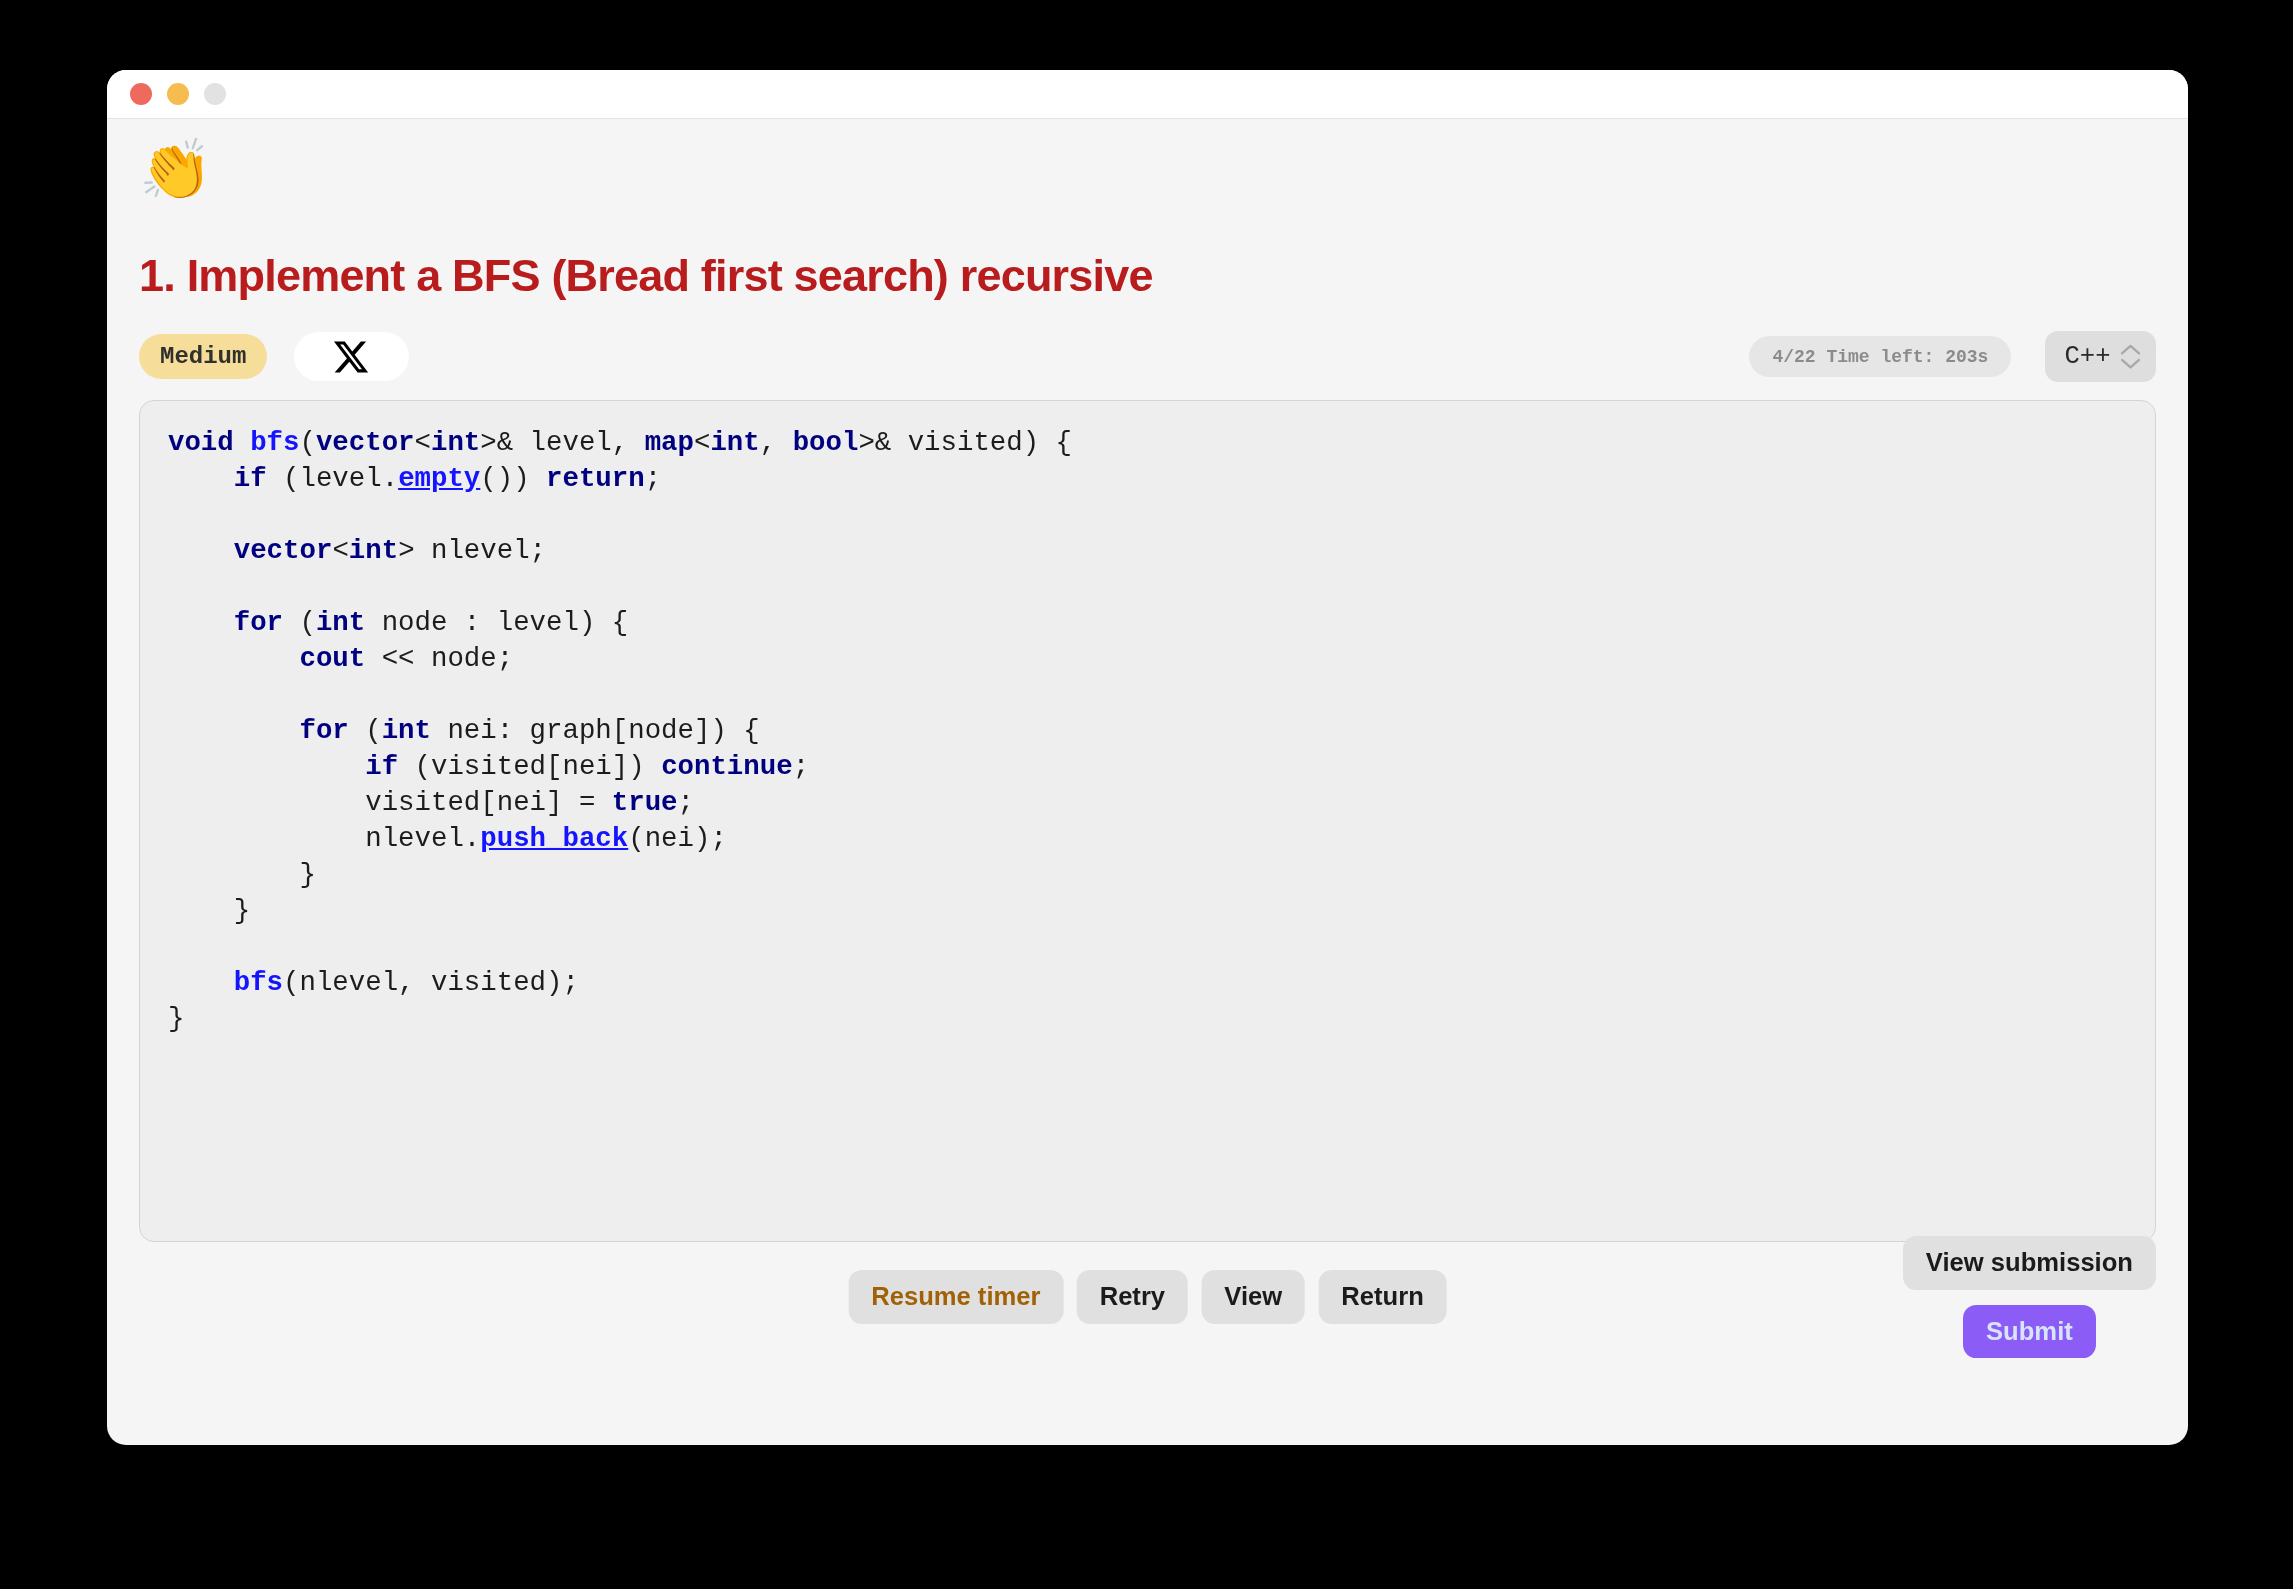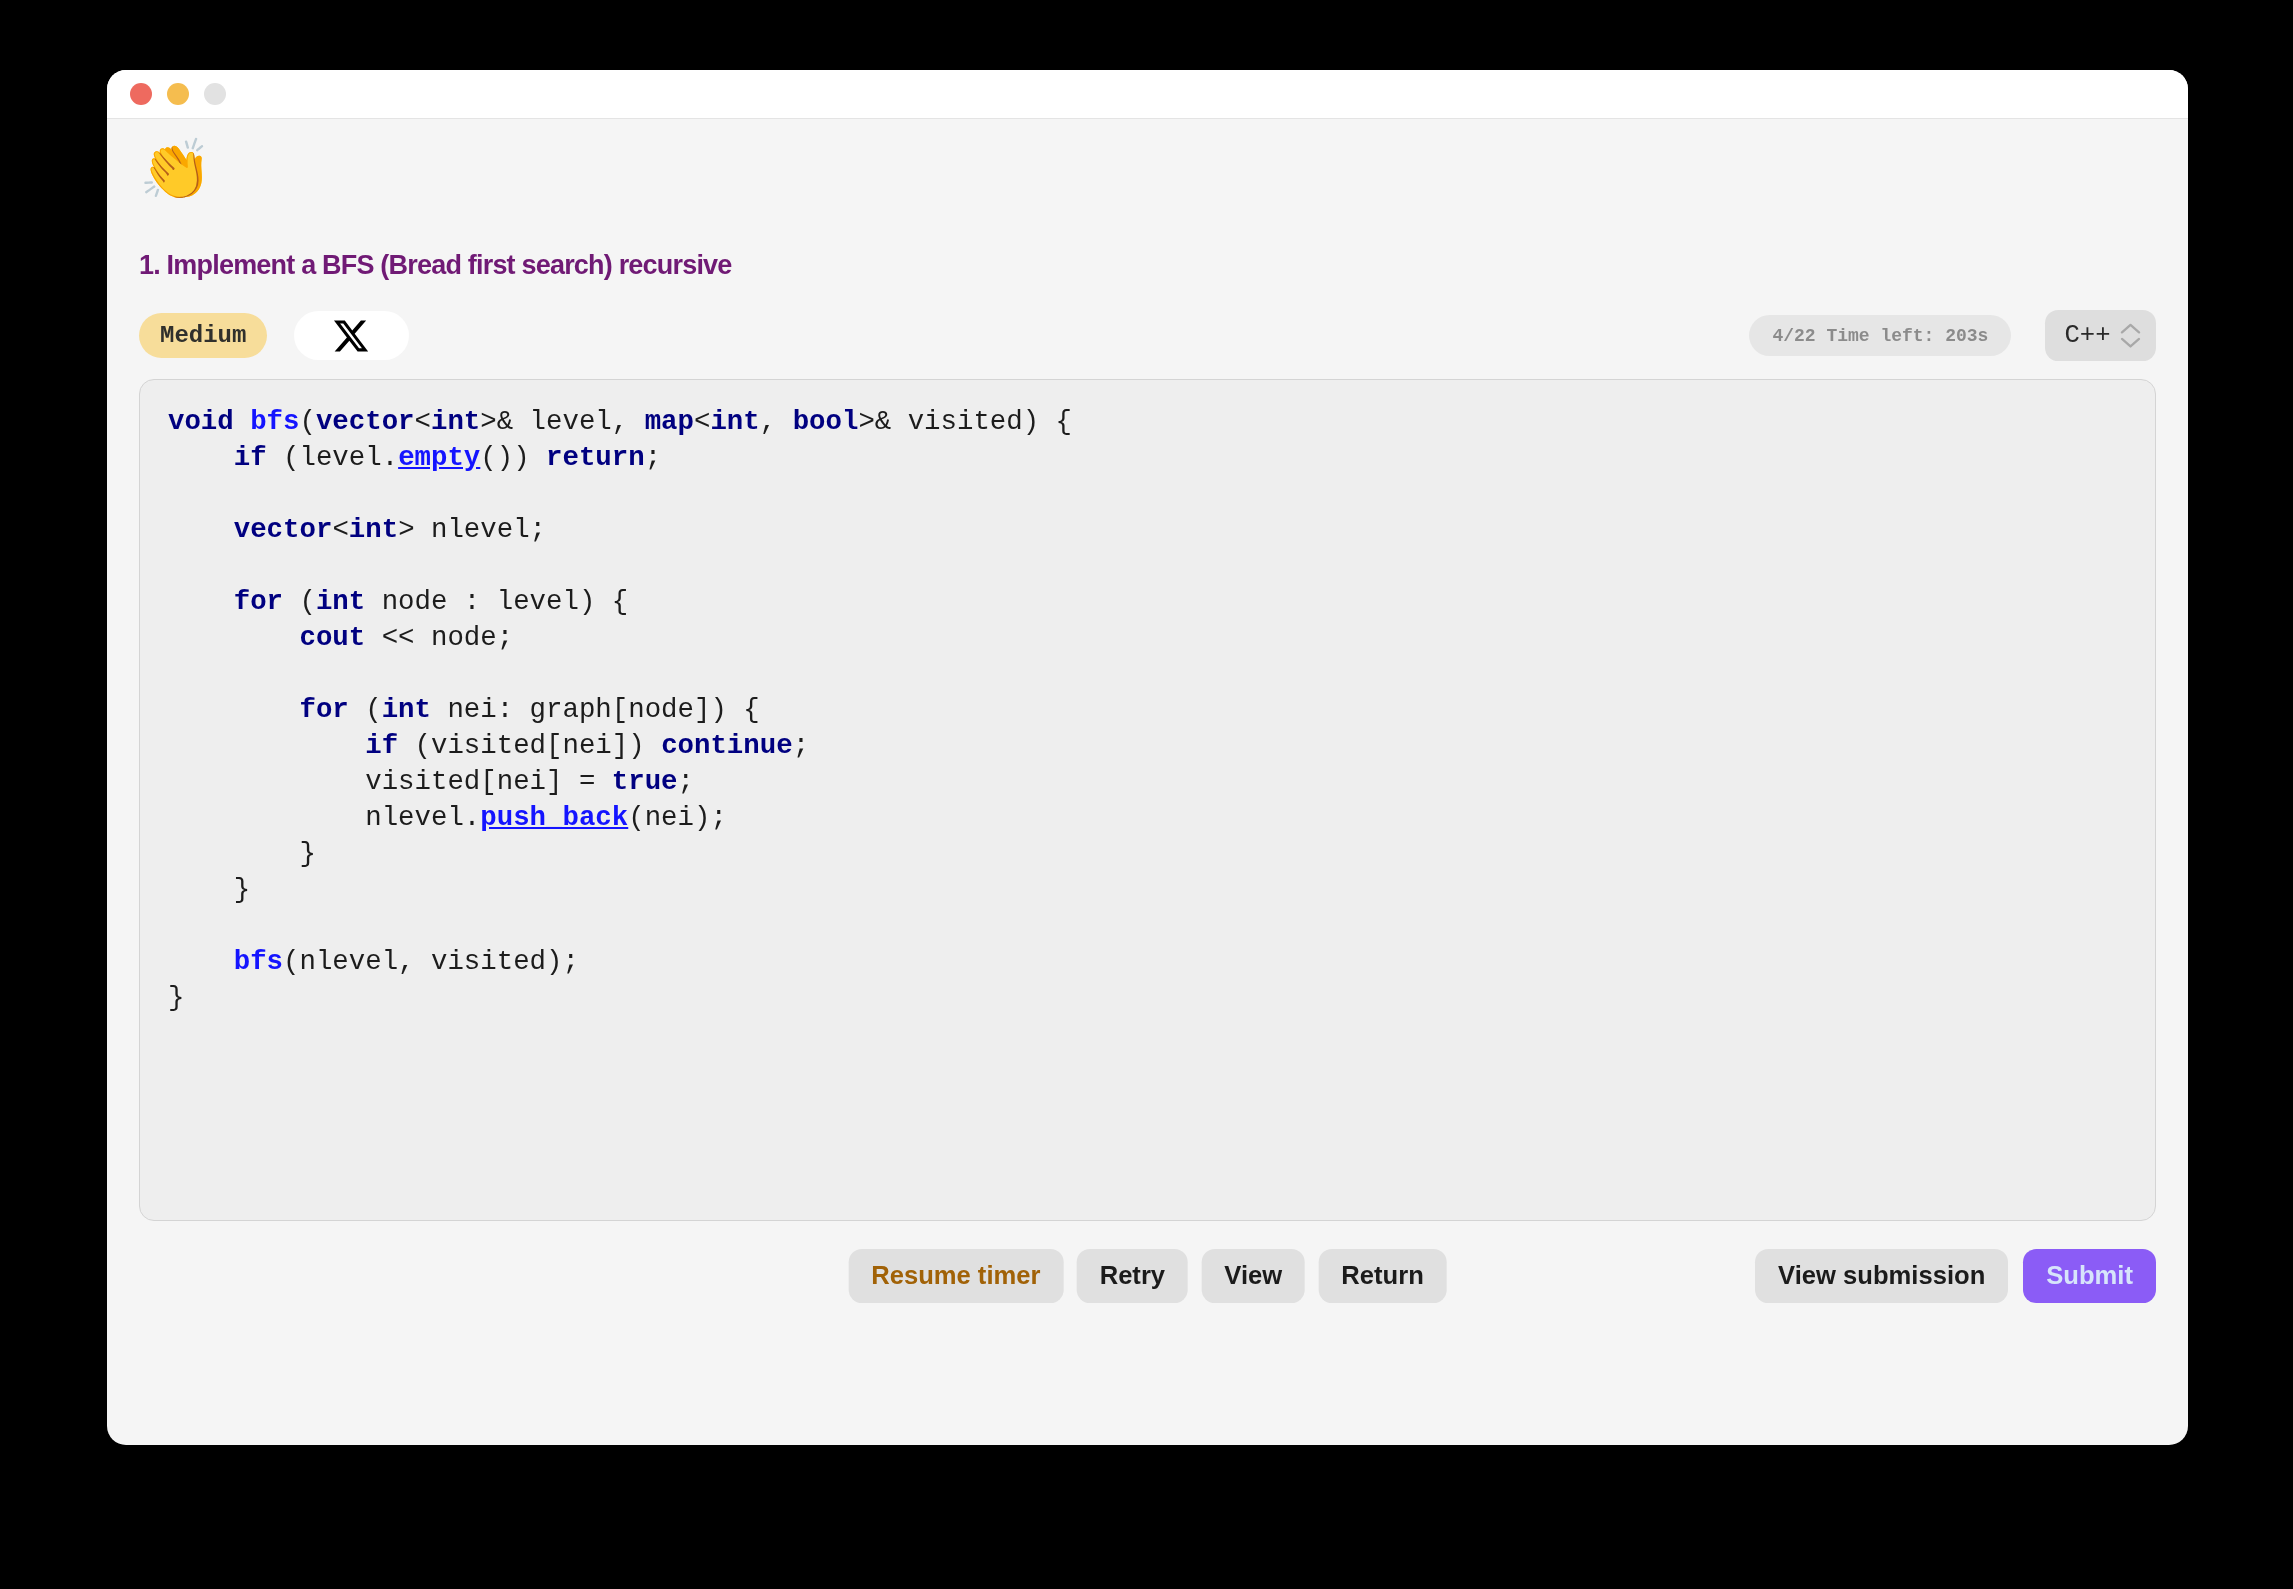--- a/index.html
+++ b/index.html
@@ -57,23 +57,23 @@
   }
 
   #emoji-row {
     font-size: 59px;
     line-height: 1;
     height: 76px;
     font-family: "DejaVu Sans", sans-serif;
   }
 
   #page-title {
-    font-size: 27px;
-    font-weight: bold;
-    color: #701a75;
+    font-size: 45px;
+    font-weight: bold;
+    color: #b91c1c;
     letter-spacing: -0.8px;
     margin-top: 34px;
     margin-bottom: 0;
     white-space: nowrap;
   }
 
   
   #meta-row {
     display: flex;
     align-items: center;
@@ -174,20 +174,21 @@
     gap: 13.2px;
     position: absolute;
     left: 50%;
     transform: translateX(-50%);
   }
   #right-group {
     margin-left: auto;
     display: flex;
     gap: 15px;
     align-items: center;
+    flex-direction: column;
   }
   .btn {
     border: none;
     border-radius: 13.2px;
     font-family: "Liberation Sans", sans-serif;
     font-size: 25.6px;
     font-weight: bold;
     padding: 14px 23px;
     line-height: 1;
     background: #e0e0e0;

